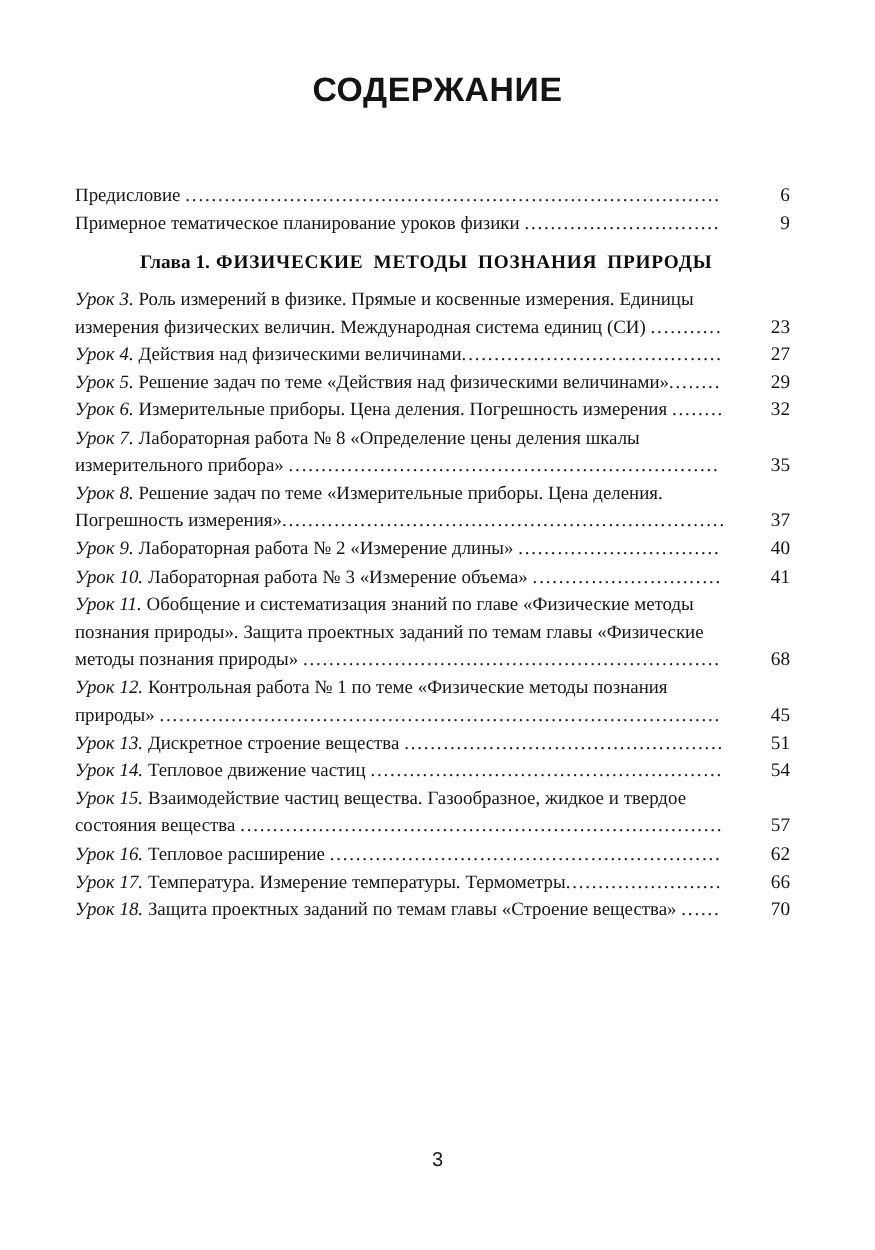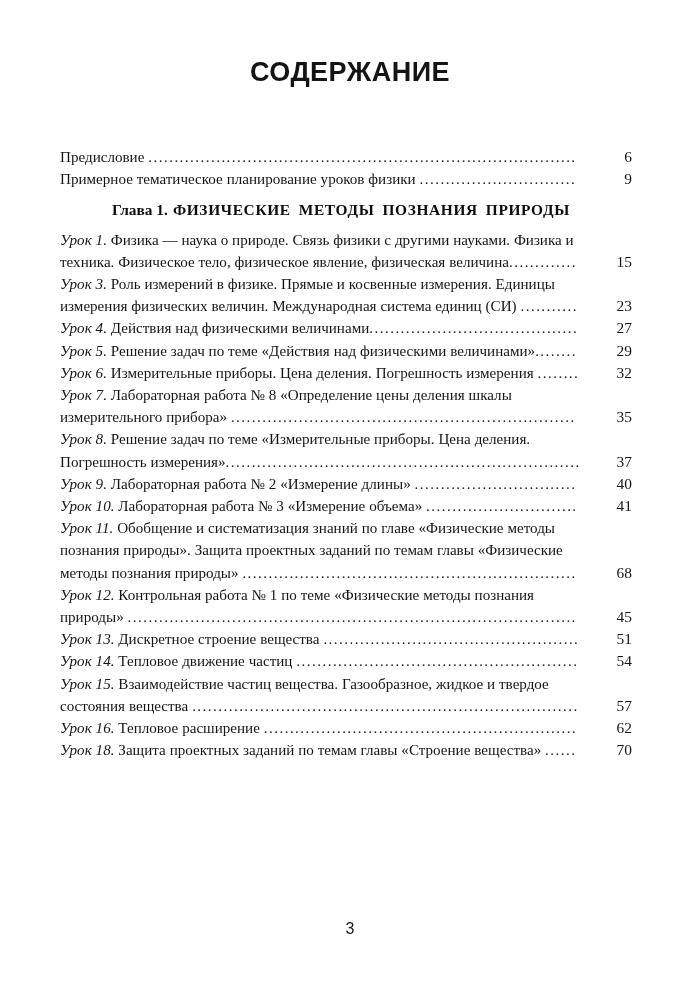--- a/index.html
+++ b/index.html
@@ -136,24 +136,20 @@
       <div class="toc-entry">
         <span class="entry-text"><span>Предисловие </span><span class="leader">..................................................................................</span></span>
         <span class="pagenum">6</span>
       </div>
       <div class="toc-entry">
         <span class="entry-text"><span>Примерное тематическое планирование уроков физики </span><span class="leader">..............................</span></span>
         <span class="pagenum">9</span>
       </div>
       <div class="chapter-heading"><span class="chapter-num">Глава 1.</span><span class="chapter-name">ФИЗИЧЕСКИЕ МЕТОДЫ ПОЗНАНИЯ ПРИРОДЫ</span></div>
       <div class="toc-entry">
-        <span class="entry-text"><span class="lesson-label">Урок 1.</span><span> Физика — наука о природе. Связь физики с другими науками. Физика и техника. Физическое тело, физическое явление, физическая величина</span><span class="leader">.............</span></span>
-        <span class="pagenum">15</span>
-      </div>
-      <div class="toc-entry">
         <span class="entry-text"><span class="lesson-label">Урок 3.</span><span> Роль измерений в физике. Прямые и косвенные измерения. Единицы измерения физических величин. Международная система единиц (СИ) </span><span class="leader">...........</span></span>
         <span class="pagenum">23</span>
       </div>
       <div class="toc-entry">
         <span class="entry-text"><span class="lesson-label">Урок 4.</span><span> Действия над физическими величинами</span><span class="leader">........................................</span></span>
         <span class="pagenum">27</span>
       </div>
       <div class="toc-entry">
         <span class="entry-text"><span class="lesson-label">Урок 5.</span><span> Решение задач по теме «Действия над физическими величинами»</span><span class="leader">........</span></span>
         <span class="pagenum">29</span>
@@ -196,20 +192,24 @@
       </div>
       <div class="toc-entry">
         <span class="entry-text"><span class="lesson-label">Урок 15.</span><span> Взаимодействие частиц вещества. Газообразное, жидкое и твердое состояния вещества </span><span class="leader">..........................................................................</span></span>
         <span class="pagenum">57</span>
       </div>
       <div class="toc-entry">
         <span class="entry-text"><span class="lesson-label">Урок 16.</span><span> Тепловое расширение </span><span class="leader">............................................................</span></span>
         <span class="pagenum">62</span>
       </div>
       <div class="toc-entry">
+        <span class="entry-text"><span class="lesson-label">Урок 17.</span><span> Температура. Измерение температуры. Термометры</span><span class="leader">........................</span></span>
+        <span class="pagenum">66</span>
+      </div>
+      <div class="toc-entry">
         <span class="entry-text"><span class="lesson-label">Урок 18.</span><span> Защита проектных заданий по темам главы «Строение вещества» </span><span class="leader">......</span></span>
         <span class="pagenum">70</span>
       </div>
     </div>
 
   <div id="folio">3</div>
 
 </div>
 
 </body></html>

